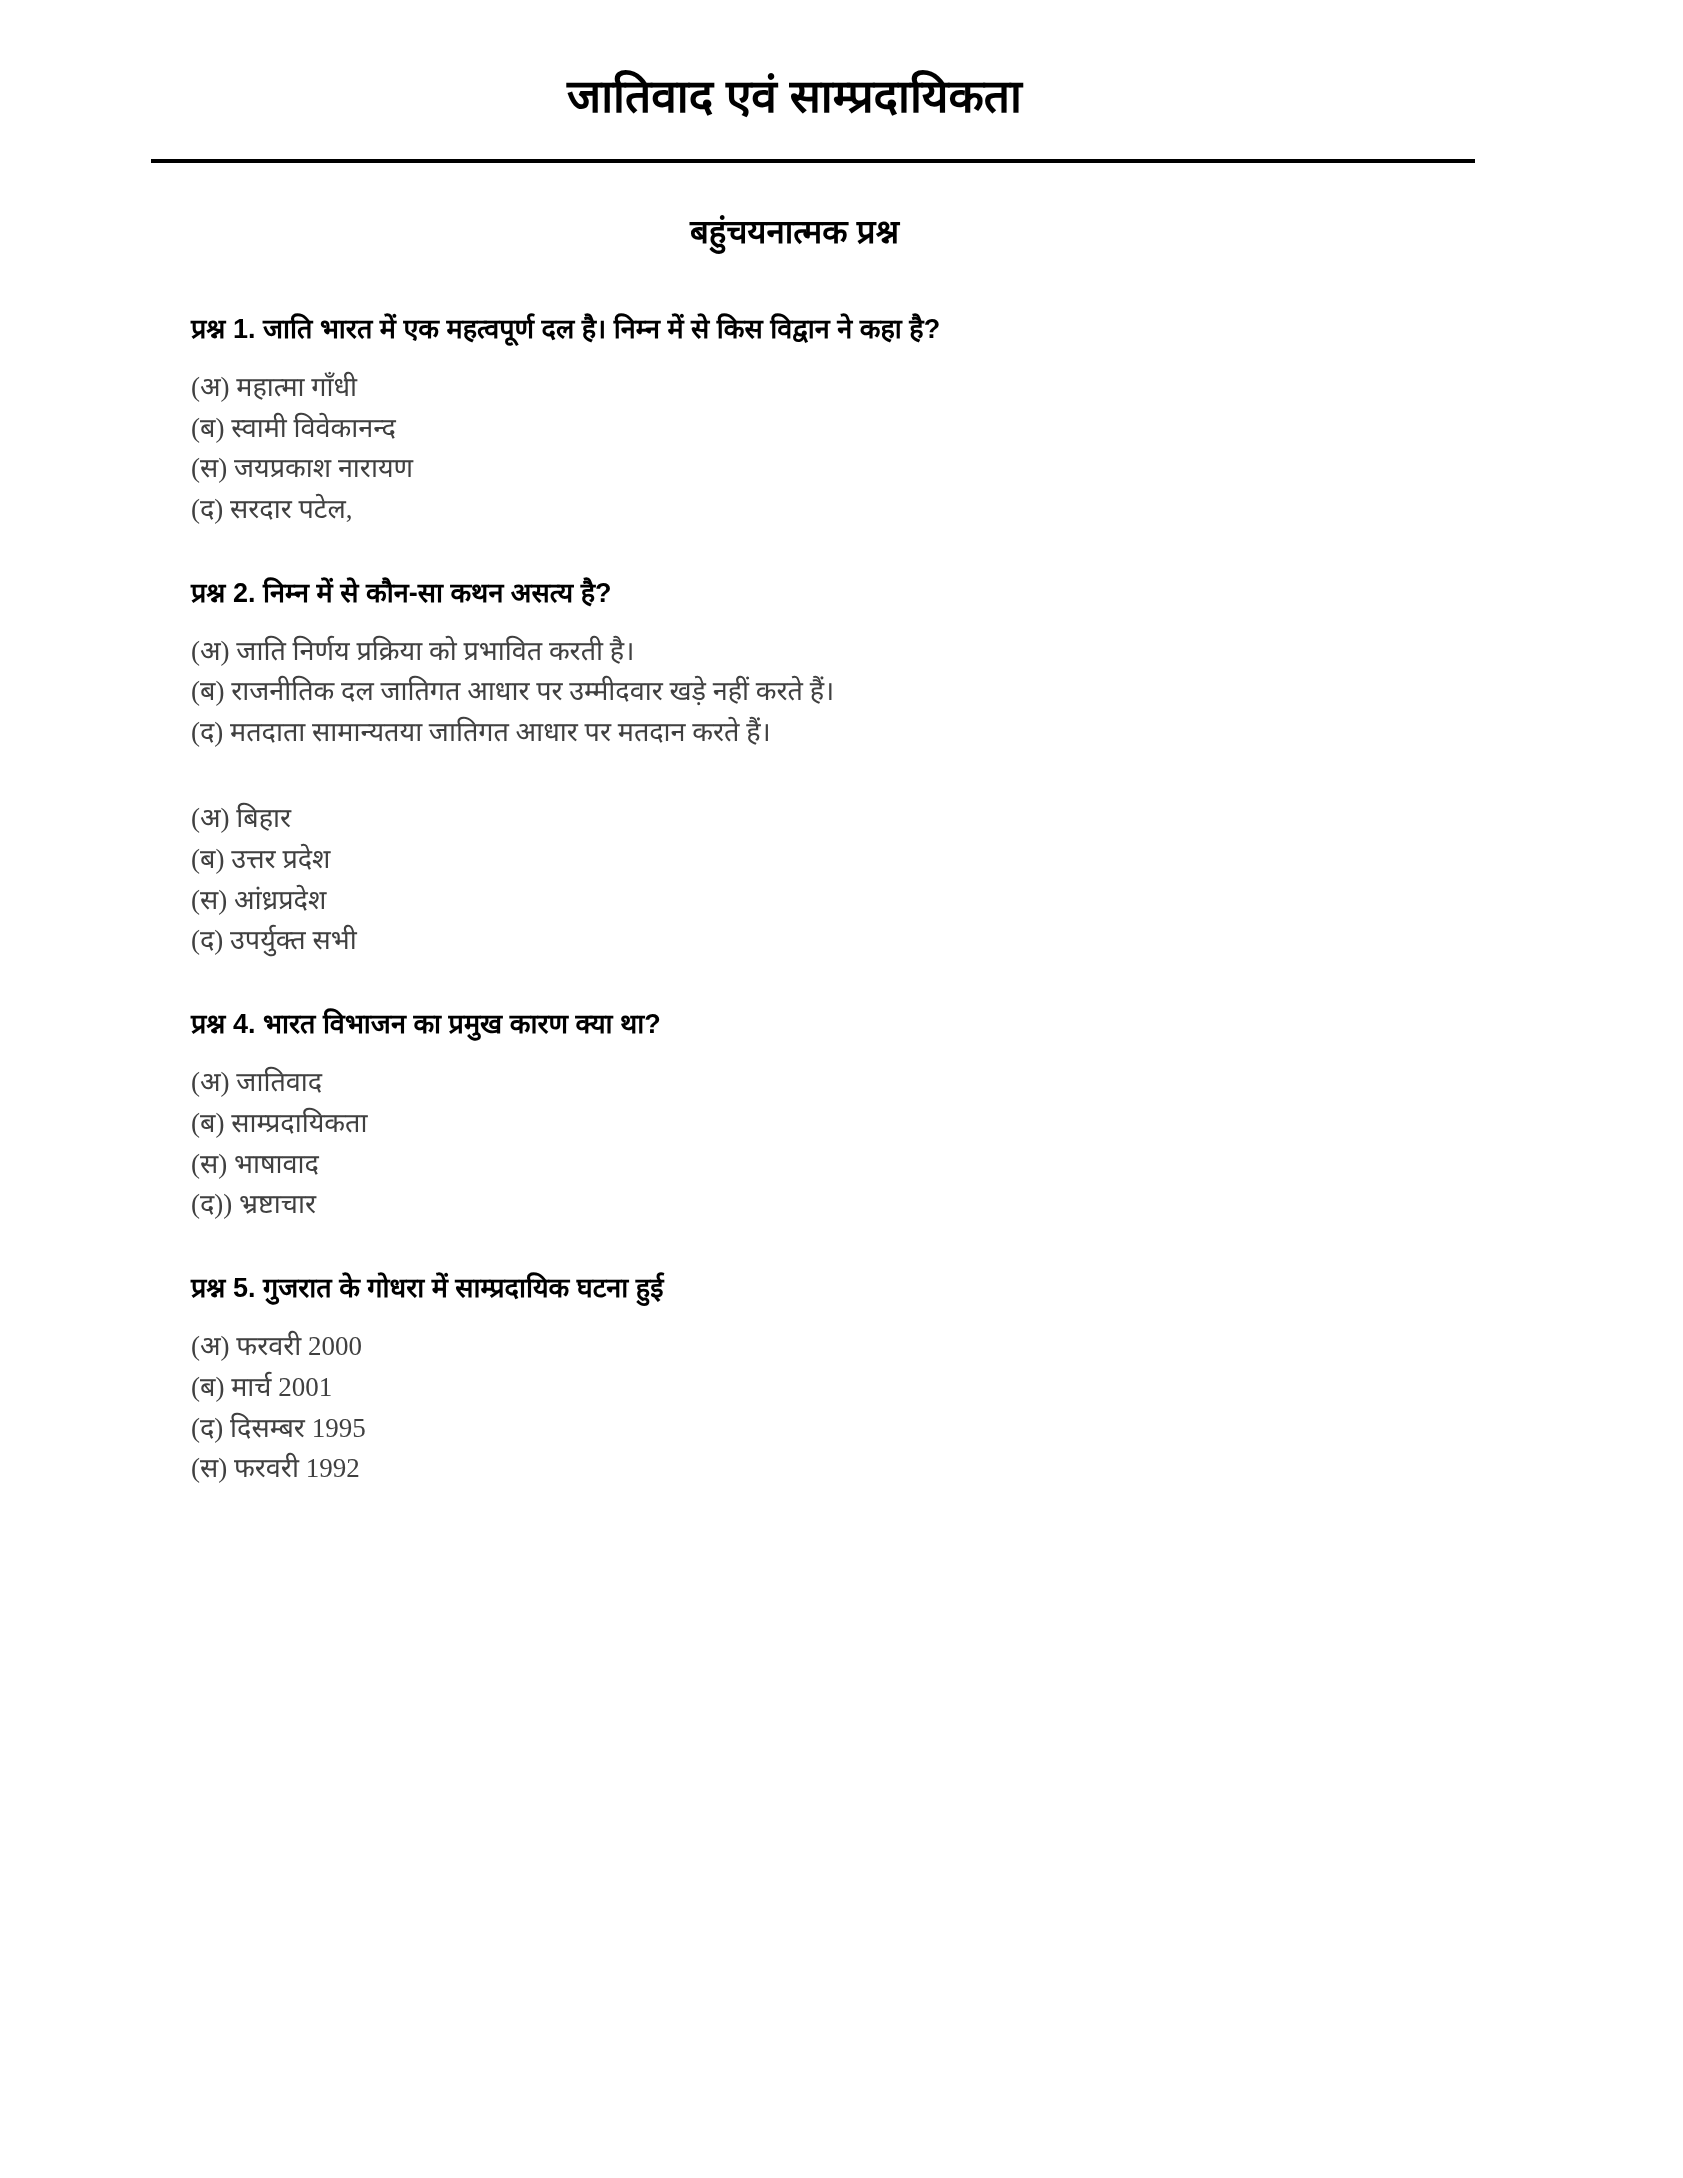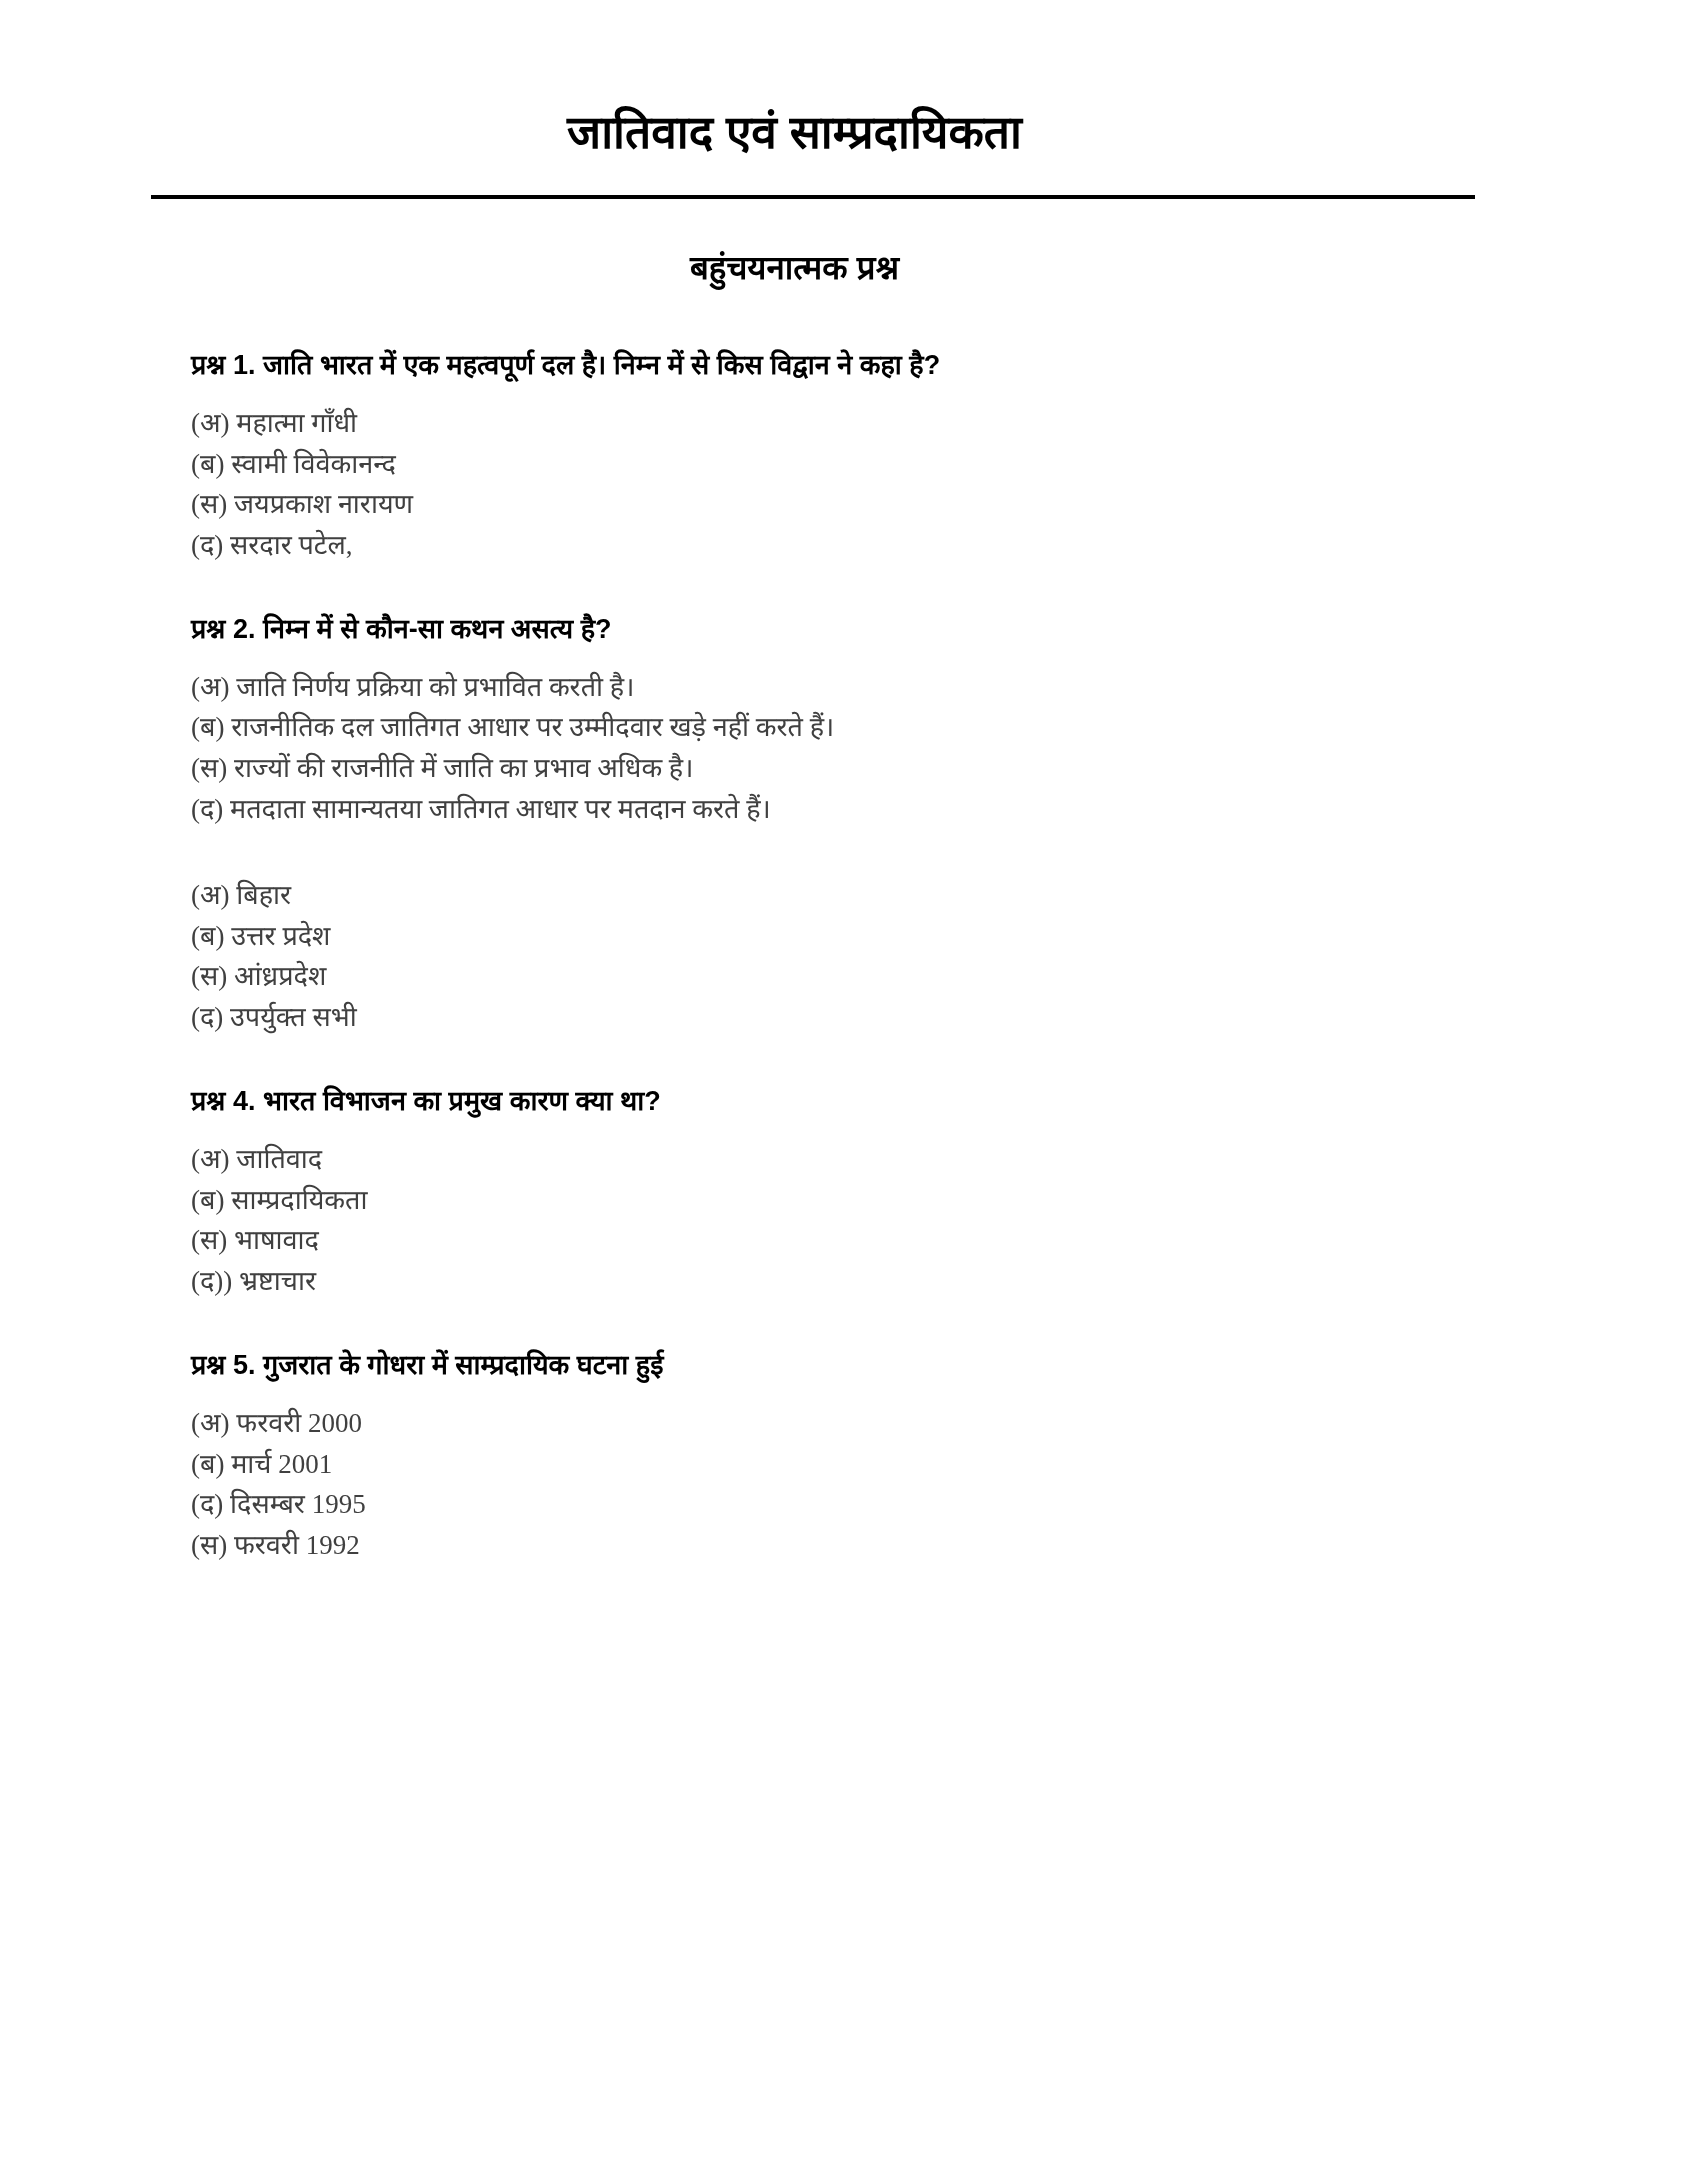--- a/index.html
+++ b/index.html
@@ -27,21 +27,21 @@
   .content {
     position: absolute;
     left: 191px;
     top: 0;
     width: 1287px;
   }
 
   
   .doc-title {
     margin: 0;
-    padding-top: 104px;
+    padding-top: 68px;
     width: 1287px;
     margin-left: -40px;
     text-align: center;
     font-family: "Liberation Sans", "DejaVu Sans", sans-serif;
     font-size: 46px;
     font-weight: bold;
     line-height: 1.22;
     letter-spacing: 0px;
     color: #000000;
   }
@@ -128,21 +128,20 @@
             <li class="option">(ब) स्वामी विवेकानन्द</li>
             <li class="option">(स) जयप्रकाश नारायण</li>
             <li class="option">(द) सरदार पटेल,</li>
           </ul>
         </li>
         <li class="question-block">
           <p class="question-text">प्रश्न 2. निम्न में से कौन-सा कथन असत्य है?</p>
           <ul class="options">
             <li class="option">(अ) जाति निर्णय प्रक्रिया को प्रभावित करती है।</li>
             <li class="option">(ब) राजनीतिक दल जातिगत आधार पर उम्मीदवार खड़े नहीं करते हैं।</li>
-            <li class="option">(स) राज्यों की राजनीति में जाति का प्रभाव अधिक है।</li>
             <li class="option">(द) मतदाता सामान्यतया जातिगत आधार पर मतदान करते हैं।</li>
           </ul>
         </li>
         <li class="question-block">
           <ul class="options">
             <li class="option">(अ) बिहार</li>
             <li class="option">(ब) उत्तर प्रदेश</li>
             <li class="option">(स) आंध्रप्रदेश</li>
             <li class="option">(द) उपर्युक्त सभी</li>
           </ul>

